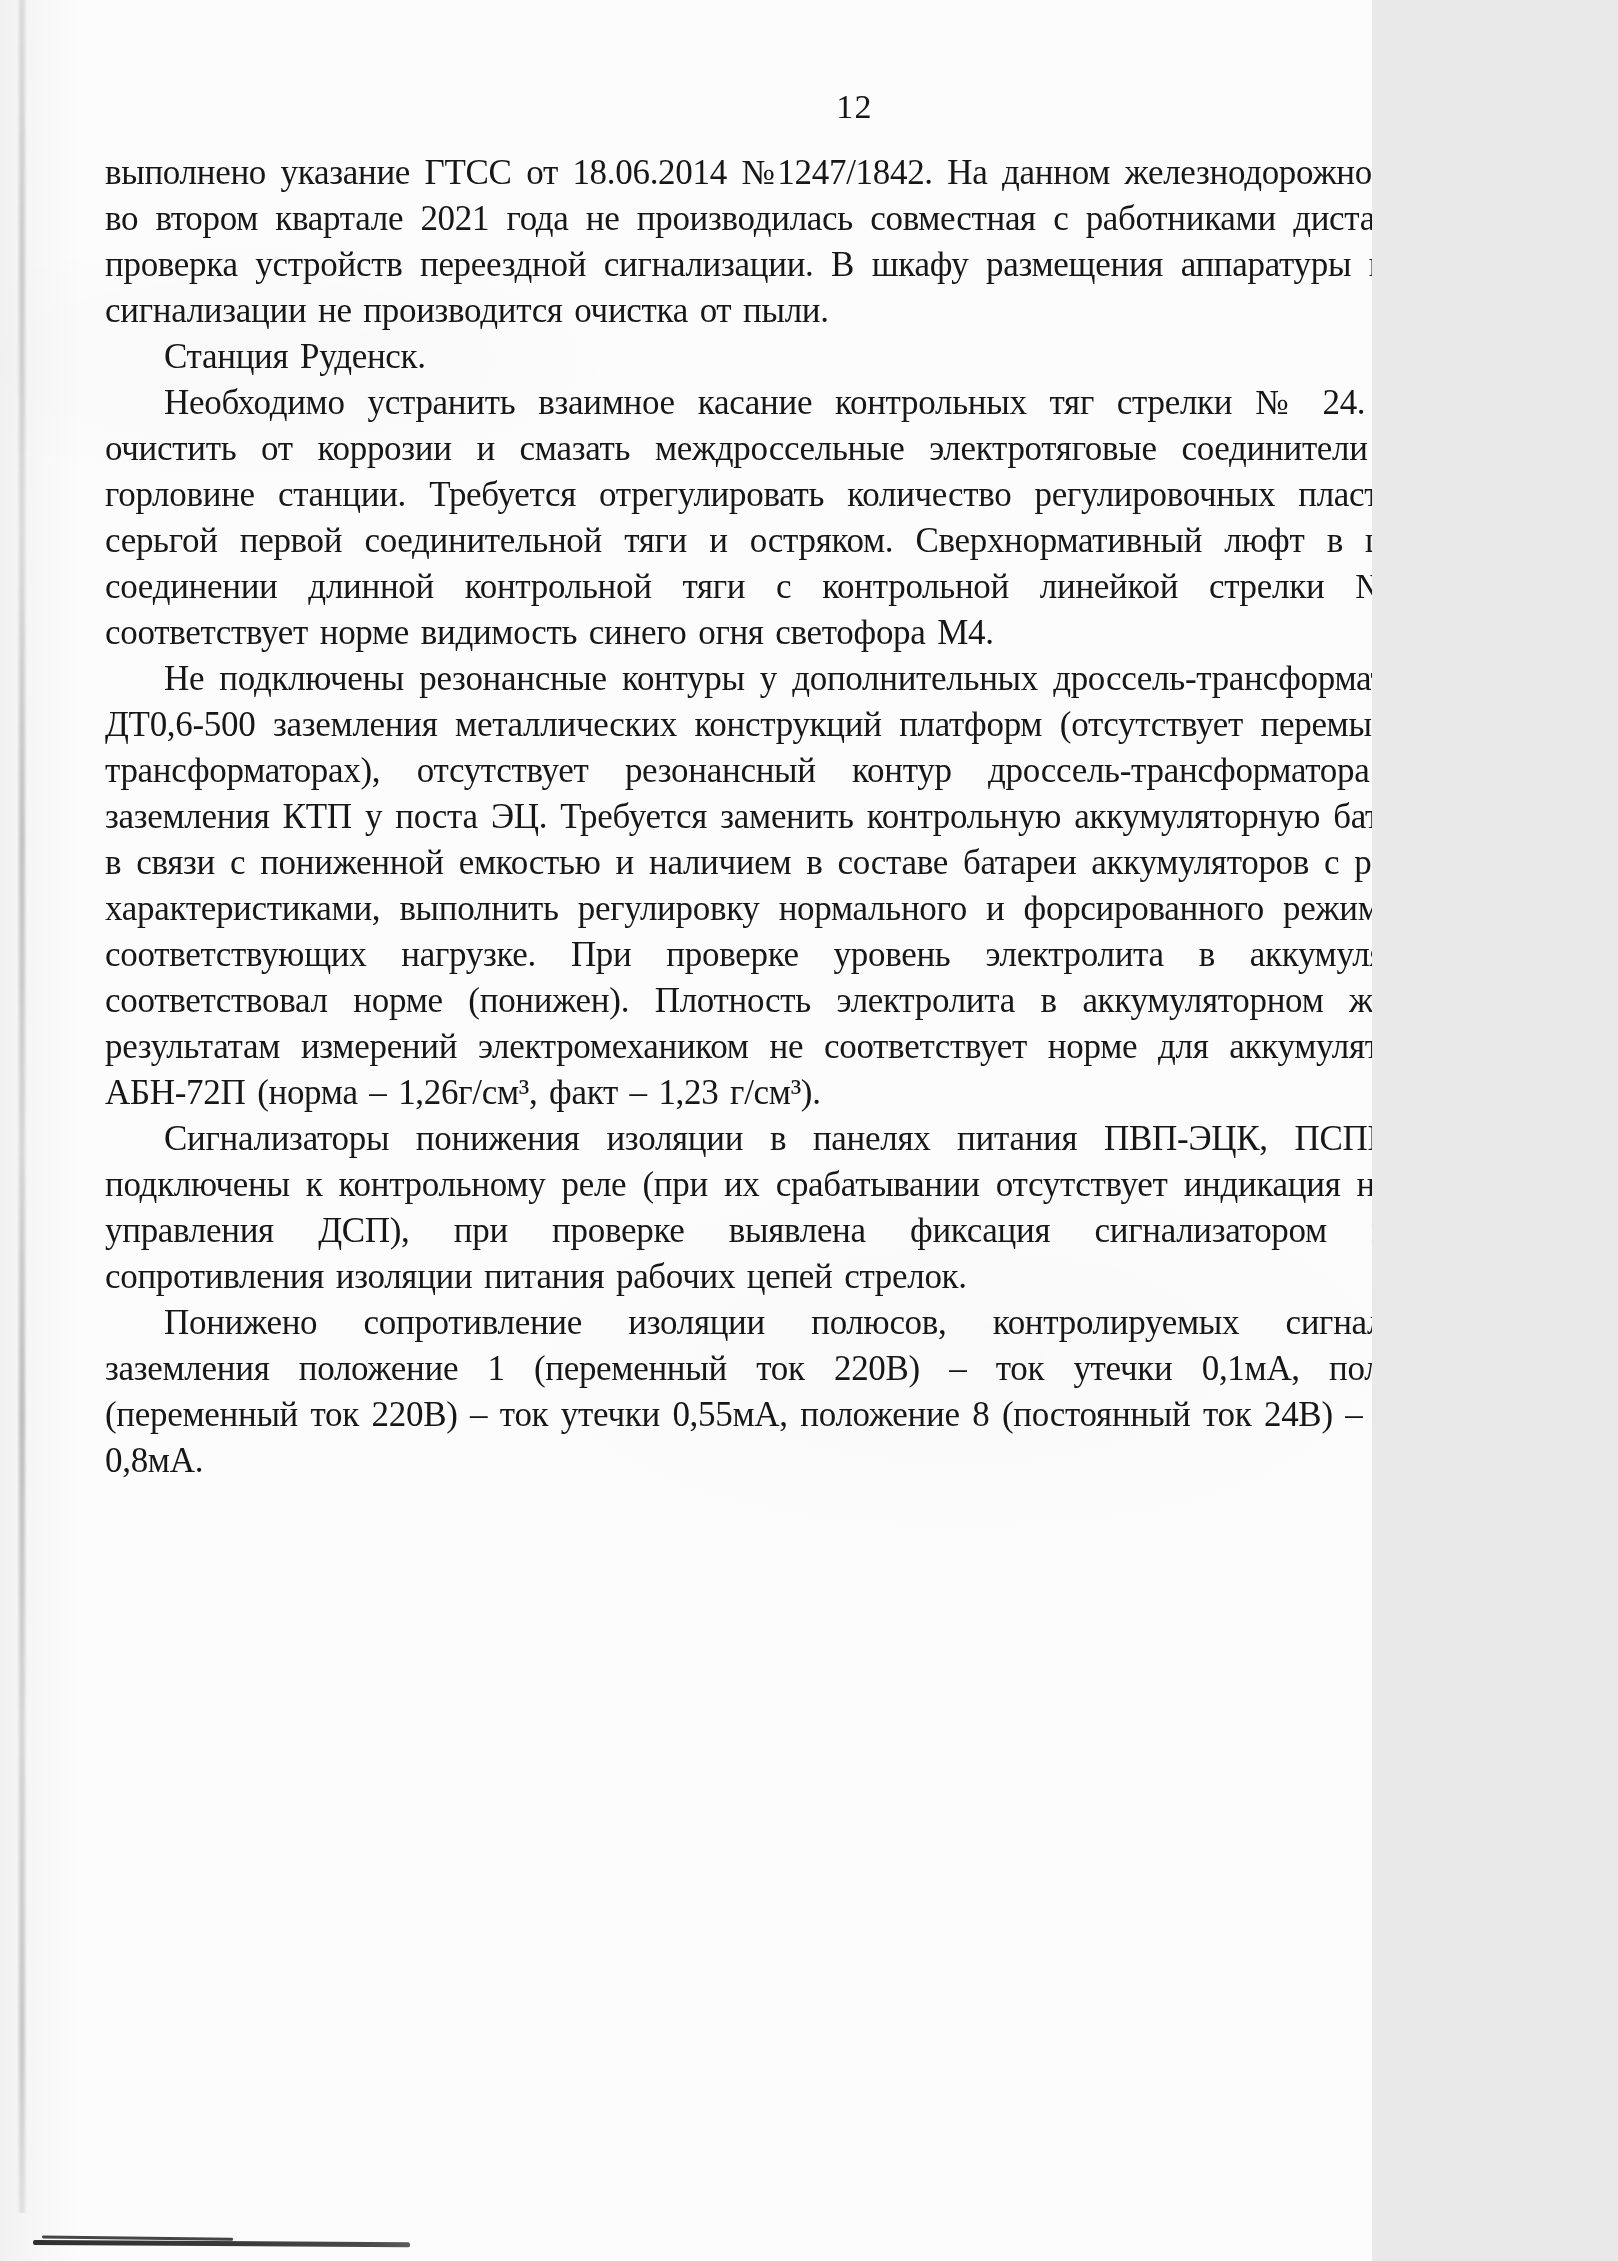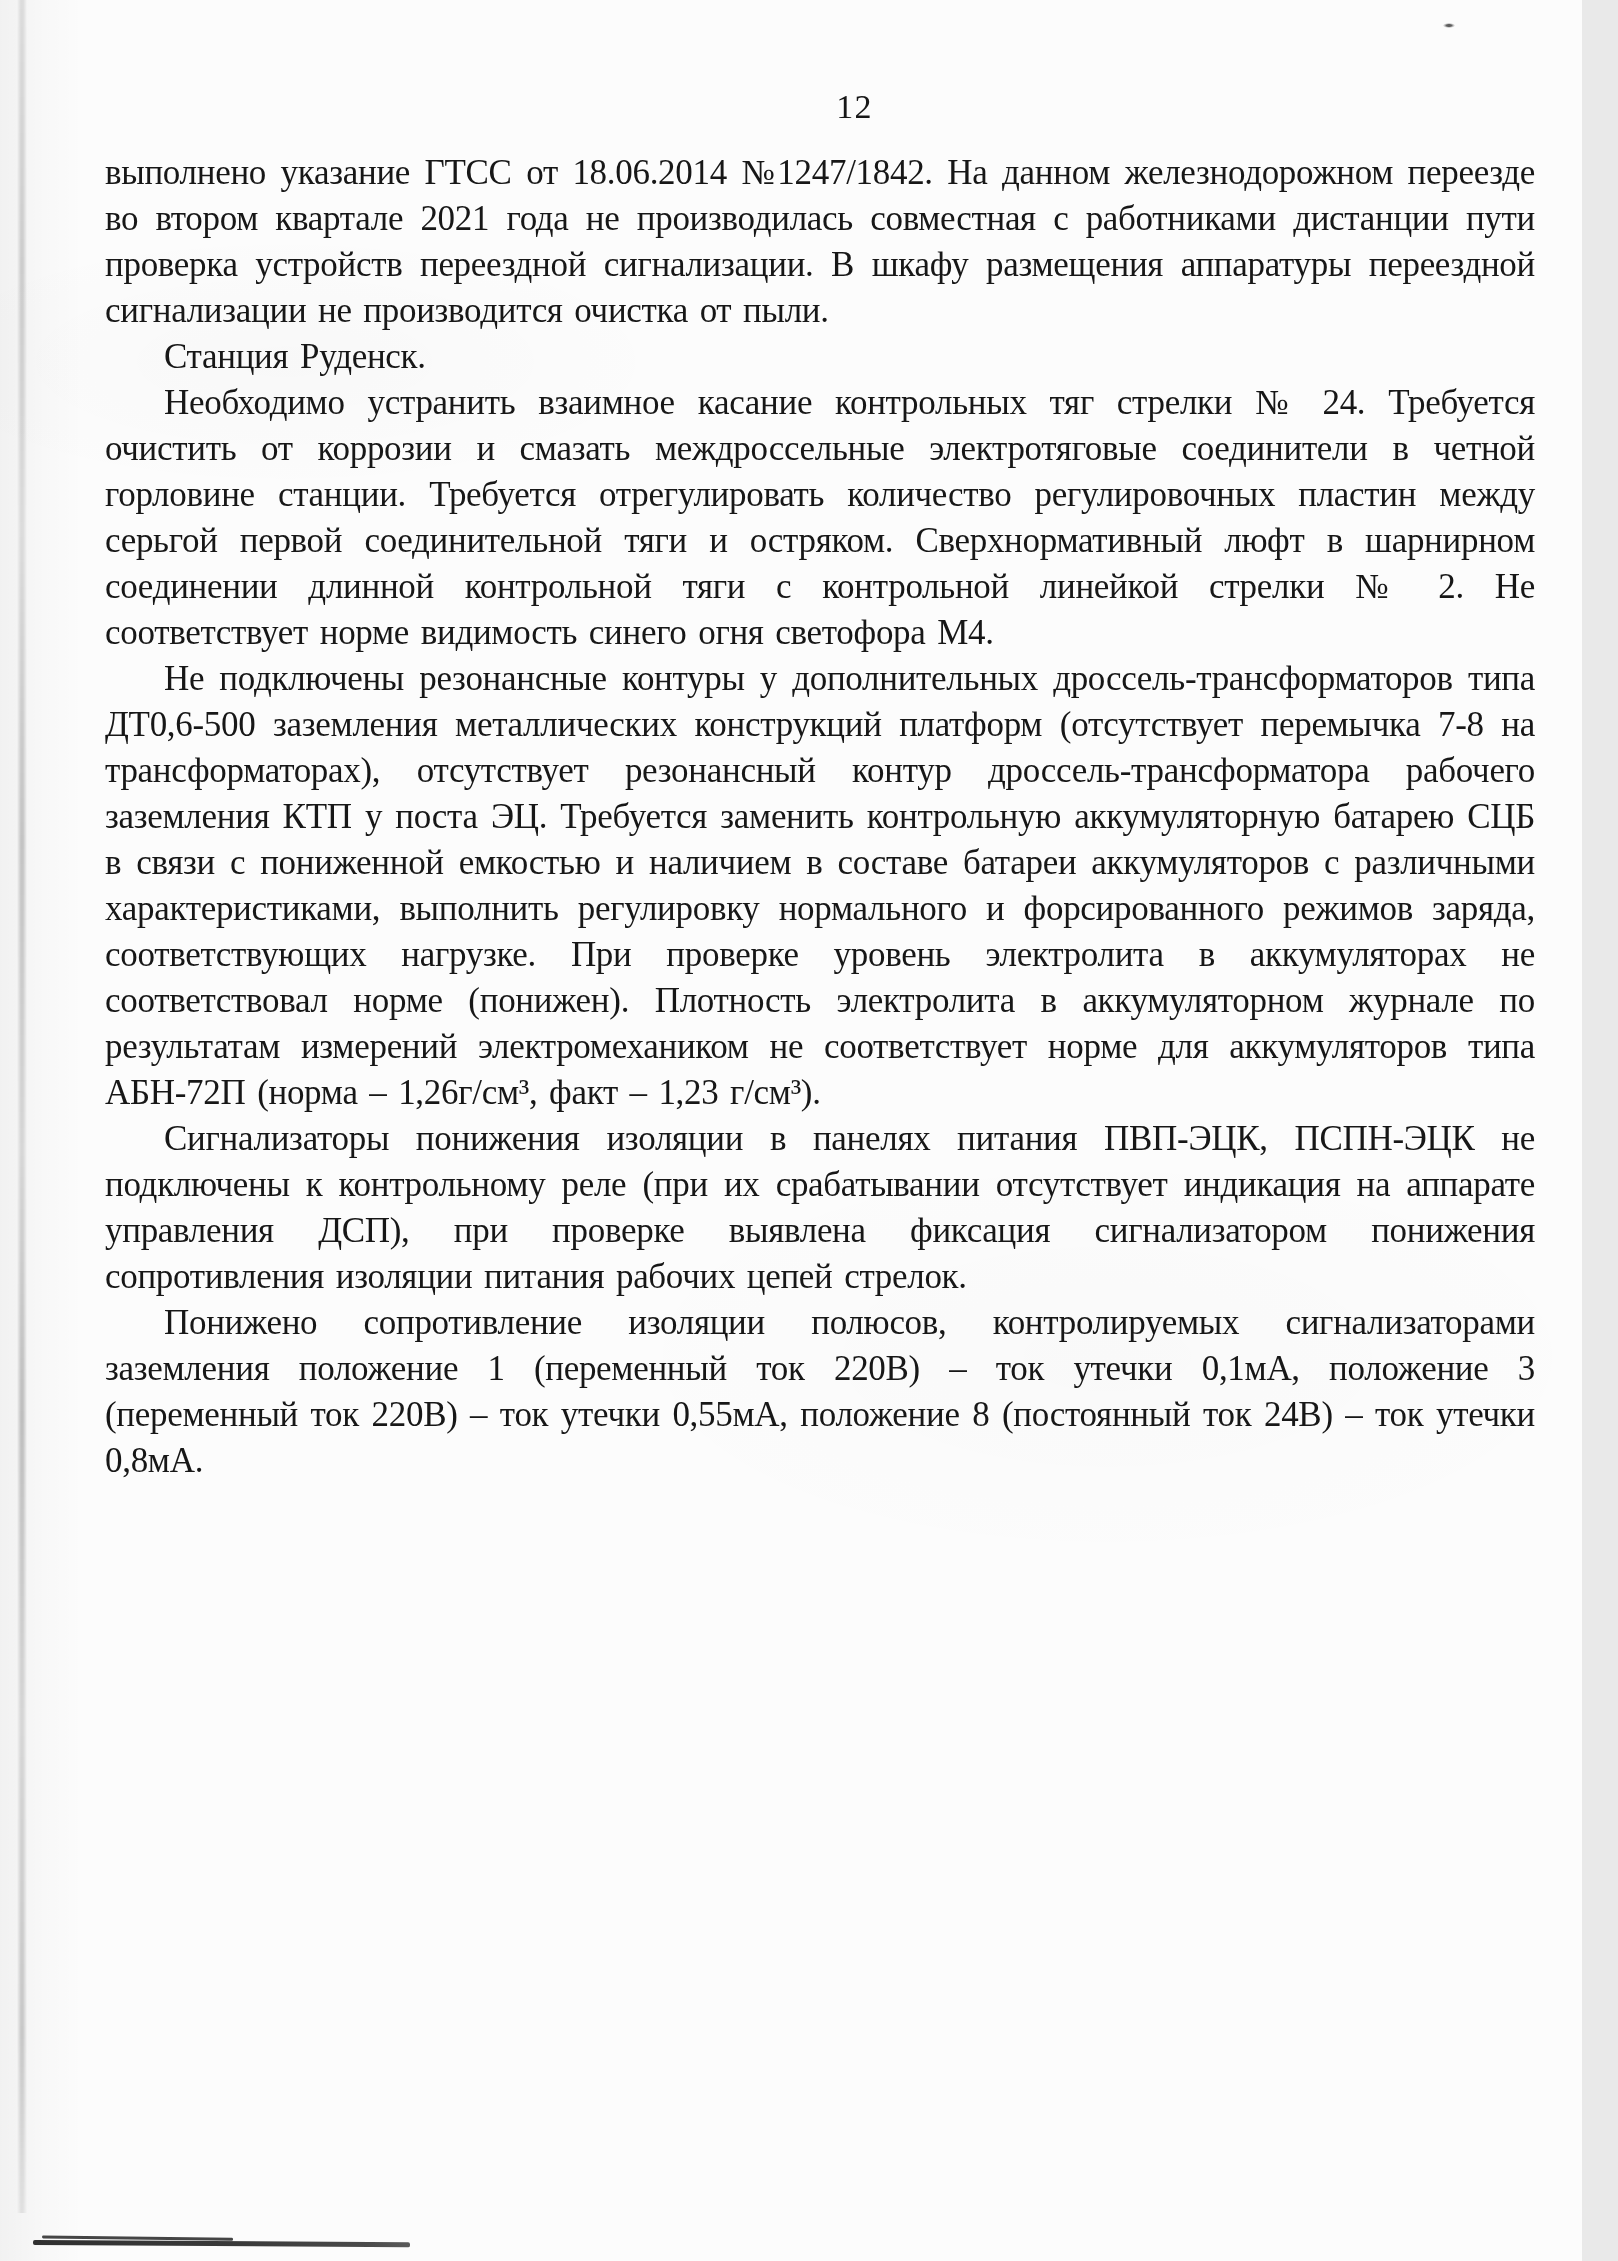--- a/index.html
+++ b/index.html
@@ -2,30 +2,29 @@
 <html style="font-size:10.2px"><head>
 <meta charset="utf-8">
 <style>
   html, body {
     margin: 0;
     padding: 0;
     background: #e9e9e9;
   }
   .page {
     position: relative;
-    width: 1562px;
+    width: 1372px;
     height: 2261px;
     background:
       radial-gradient(ellipse 573px 191px at 18% 16%, rgba(0,0,0,0.015), transparent 70%),
       radial-gradient(ellipse 764px 318px at 70% 60%, rgba(0,0,0,0.01), transparent 70%),
       #fcfcfc;
     overflow: hidden;
     font-family: "Liberation Serif", "DejaVu Serif", serif;
     color: #171717;
-    padding-left: 20px;
   }
   
   .left-shade {
     position: absolute;
     left: 0; top: 0;
     width: 83px; height: 100%;
     background: linear-gradient(to right, rgba(0,0,0,0.045), rgba(0,0,0,0.015) 55%, transparent);
     pointer-events: none;
   }
   

